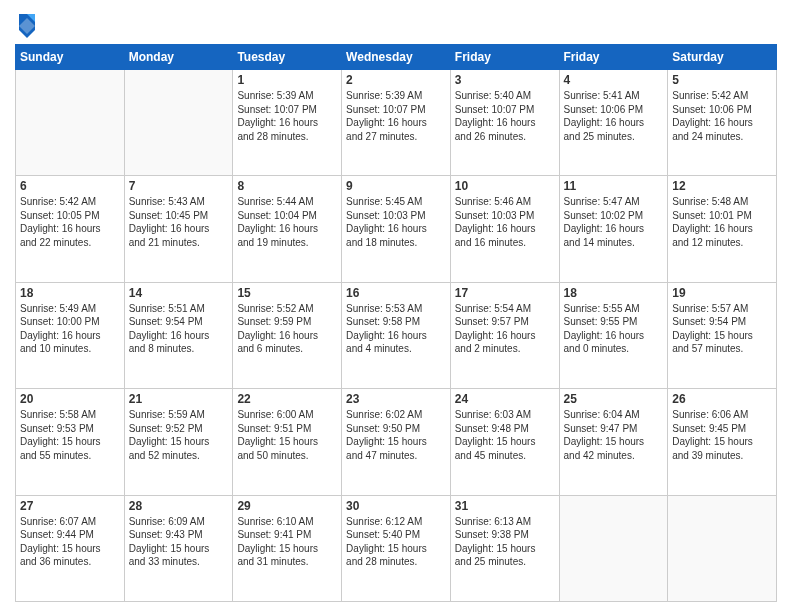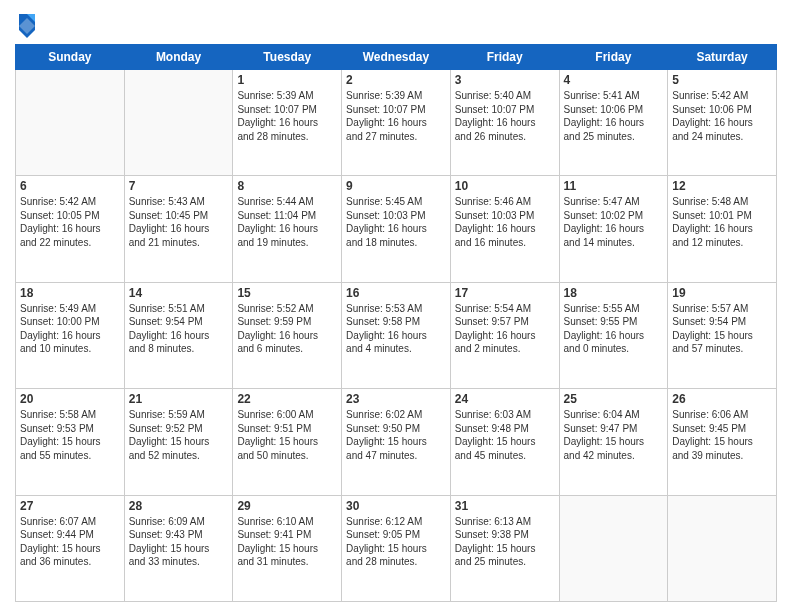--- a/index.html
+++ b/index.html
@@ -66,21 +66,21 @@
       border-collapse: collapse;
       width: 100%;
       table-layout: fixed;
     }
     .calendar th {
       background-color: #1565c0;
       color: white;
       font-size: 12px;
       font-weight: bold;
       padding: 5px 4px;
-      text-align: center;
+      text-align: left;
       border: 1px solid #1565c0;
     }
     .calendar td {
       vertical-align: top;
       border: 1px solid #ccc;
       padding: 3px 4px;
       font-size: 9.5px;
       color: #333;
       height: 88px;
       width: 14.28%;
@@ -185,21 +185,21 @@
           <td>
             <div class="day-number">7</div>
             <div class="cell-text">Sunrise: 5:43 AM
 Sunset: 10:45 PM
 Daylight: 16 hours
 and 21 minutes.</div>
           </td>
           <td>
             <div class="day-number">8</div>
             <div class="cell-text">Sunrise: 5:44 AM
-Sunset: 11:04 PM
+Sunset: 10:04 PM
 Daylight: 16 hours
 and 19 minutes.</div>
           </td>
           <td>
             <div class="day-number">9</div>
             <div class="cell-text">Sunrise: 5:45 AM
 Sunset: 10:03 PM
 Daylight: 16 hours
 and 18 minutes.</div>
           </td>
@@ -345,21 +345,21 @@
           <td>
             <div class="day-number">29</div>
             <div class="cell-text">Sunrise: 6:10 AM
 Sunset: 9:41 PM
 Daylight: 15 hours
 and 31 minutes.</div>
           </td>
           <td>
             <div class="day-number">30</div>
             <div class="cell-text">Sunrise: 6:12 AM
-Sunset: 9:05 PM
+Sunset: 5:40 PM
 Daylight: 15 hours
 and 28 minutes.</div>
           </td>
           <td>
             <div class="day-number">31</div>
             <div class="cell-text">Sunrise: 6:13 AM
 Sunset: 9:38 PM
 Daylight: 15 hours
 and 25 minutes.</div>
           </td>

